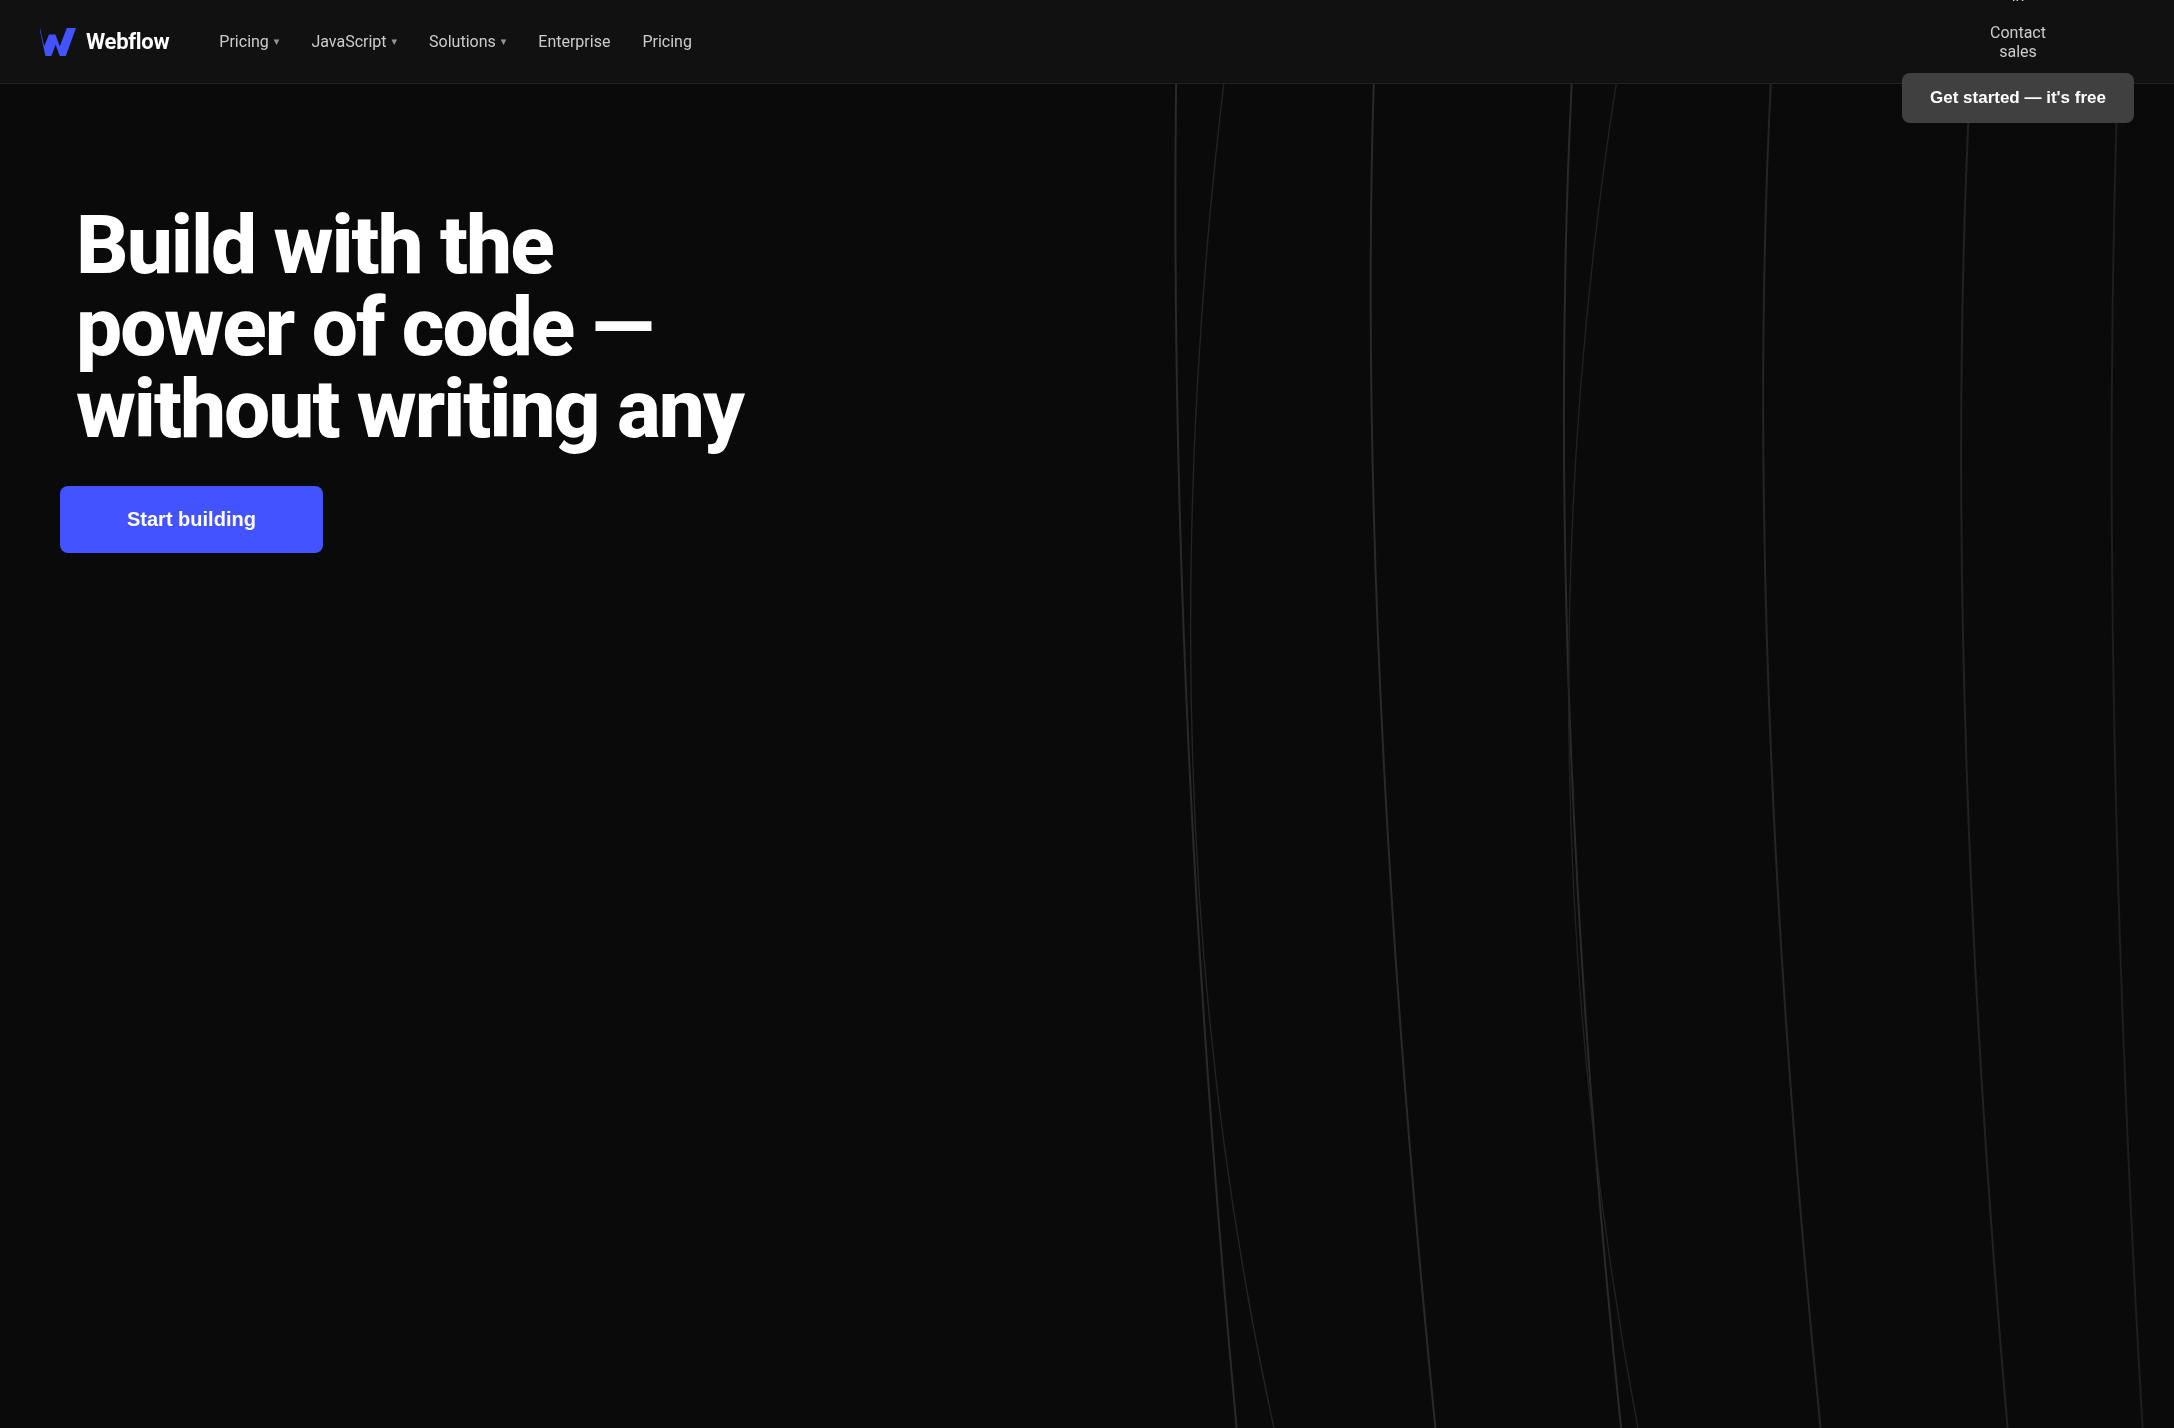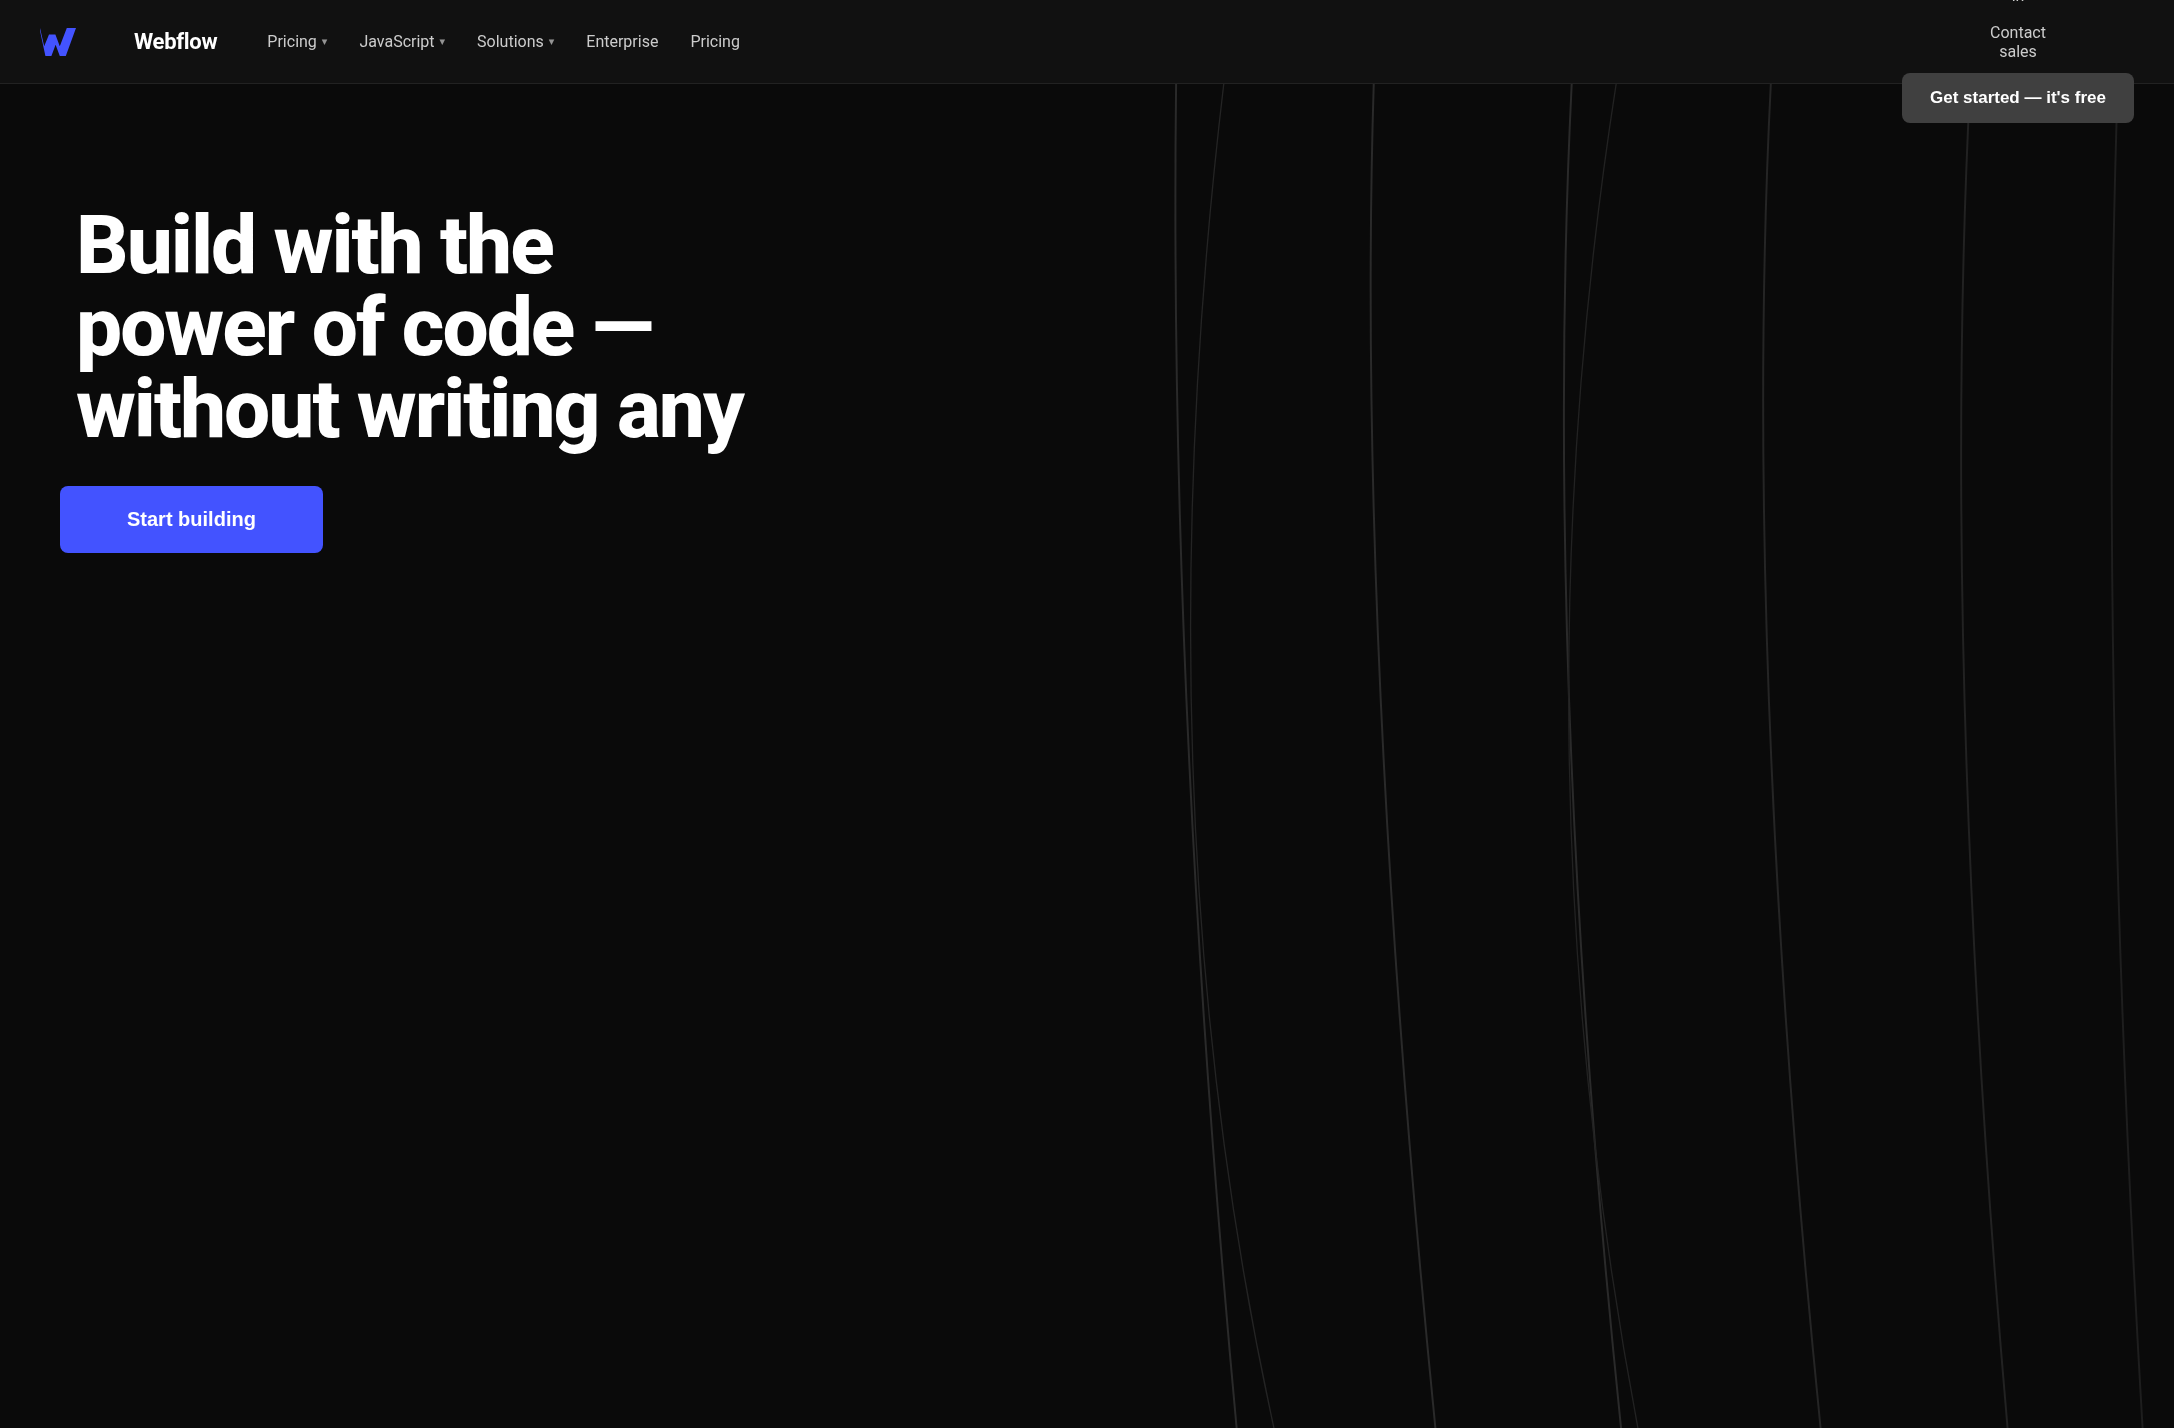--- a/index.html
+++ b/index.html
@@ -43,21 +43,20 @@
     .logo-icon {
       width: 36px;
       height: 28px;
     }
 
     .logo-text {
       font-size: 22px;
       font-weight: 700;
       color: #ffffff;
       letter-spacing: -0.3px;
-      margin-left: 48px;
     }
 
     .nav-links {
       display: flex;
       align-items: center;
       gap: 4px;
     }
 
     .nav-item {
       display: flex;

